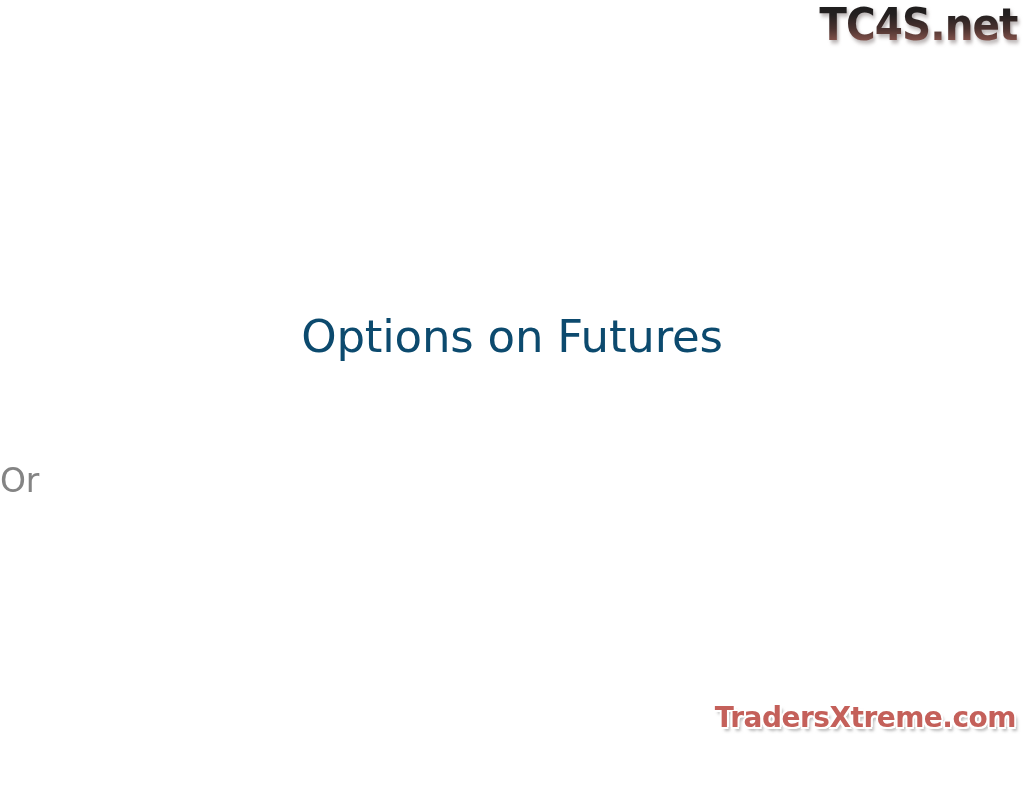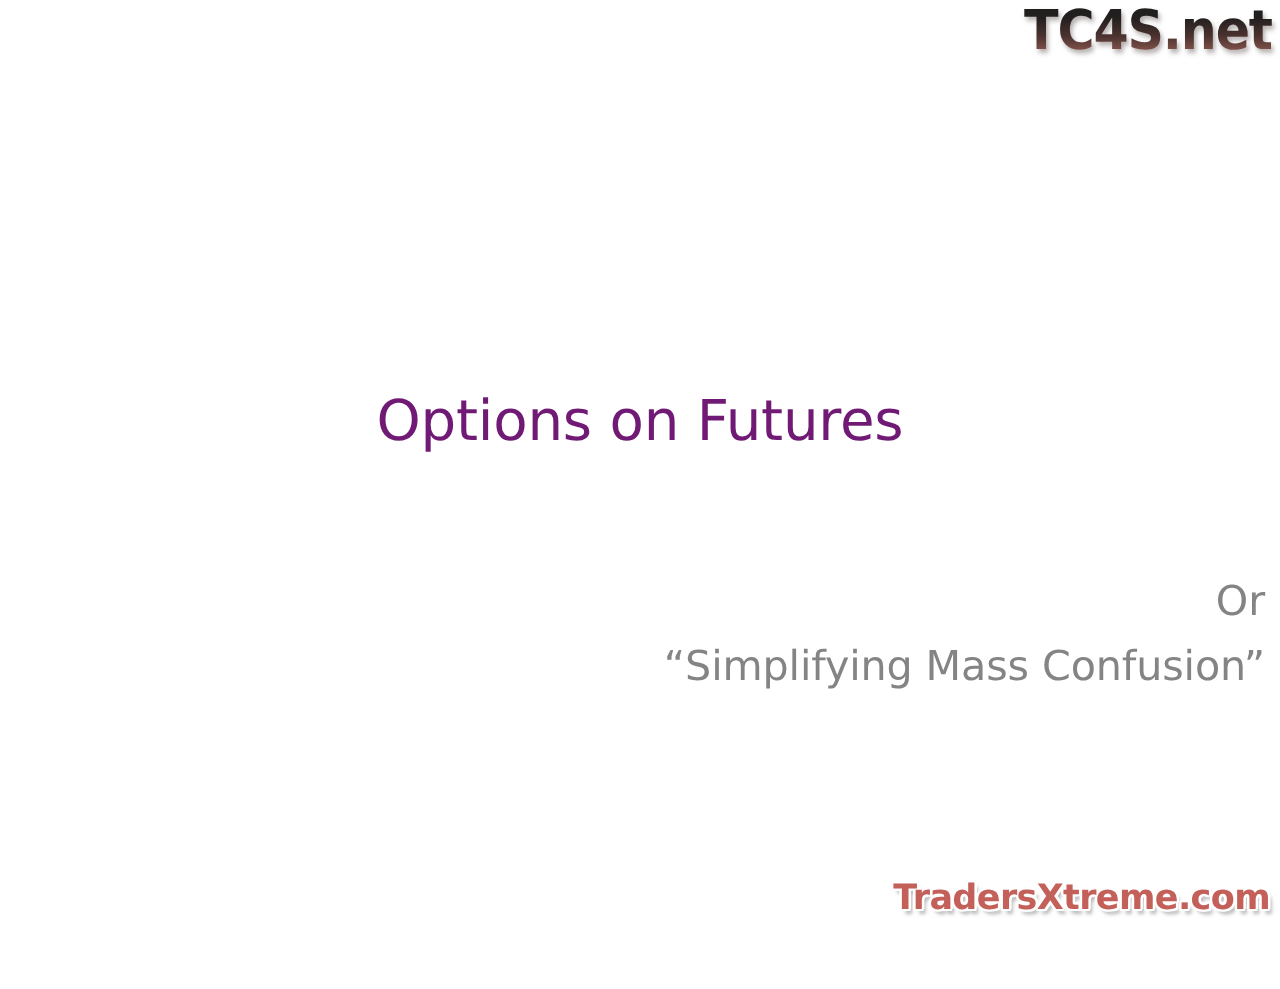--- a/index.html
+++ b/index.html
@@ -50,21 +50,21 @@
     left: 0;
     right: 0;
     top: 309px;
     text-align: center;
   }
   #slide-title {
     font-family: "DejaVu Sans", "Liberation Sans", sans-serif;
     font-weight: 400;
     font-size: 45px;
     line-height: 56px;
-    color: #701a75;
+    color: #0c4a6e;
     letter-spacing: -0.2px;
     margin: 0;
   }
 
   
   #dlsub-watermark {
     position: absolute;
     left: 0;
     right: 0;
     top: 370px;
@@ -91,21 +91,21 @@
        0    3px 0 #ffffff,
        4px  5px 3px rgba(150,150,150,0.65);
   }
 
   
   #subtitle-block {
     position: absolute;
     left: 0;
     right: 12px;
     top: 455px;
-    text-align: right;
+    text-align: left;
   }
   #subtitle-block .sub-line {
     font-family: "DejaVu Sans", "Liberation Sans", sans-serif;
     font-weight: 400;
     font-size: 33px;
     line-height: 52px;
     color: #848484;
     letter-spacing: -0.1px;
     margin: 0;
   }
@@ -141,18 +141,17 @@
 
   <div id="tc4s-watermark">TC4S.net</div>
 
   <div id="title-block">
     <h1 id="slide-title">Options on Futures</h1>
   </div>
 
 
   <div id="subtitle-block">
     <p class="sub-line">Or</p>
-    <p class="sub-line">“Simplifying Mass Confusion”</p>
   </div>
 
   <div id="tradersxtreme-watermark">TradersXtreme.com</div>
 
 </div>
 
 </body></html>

